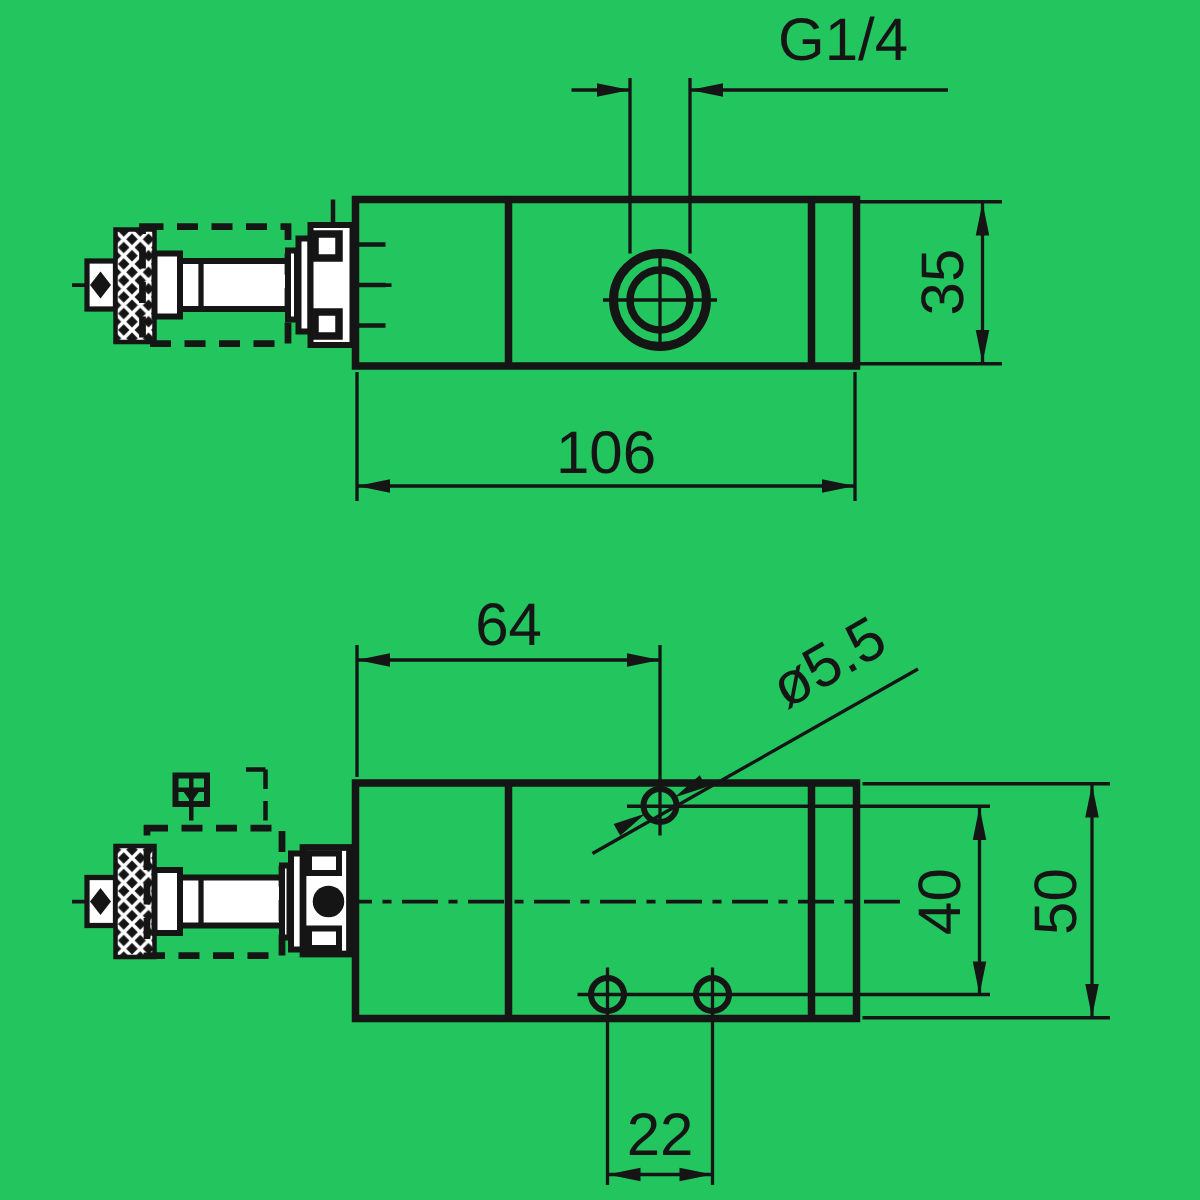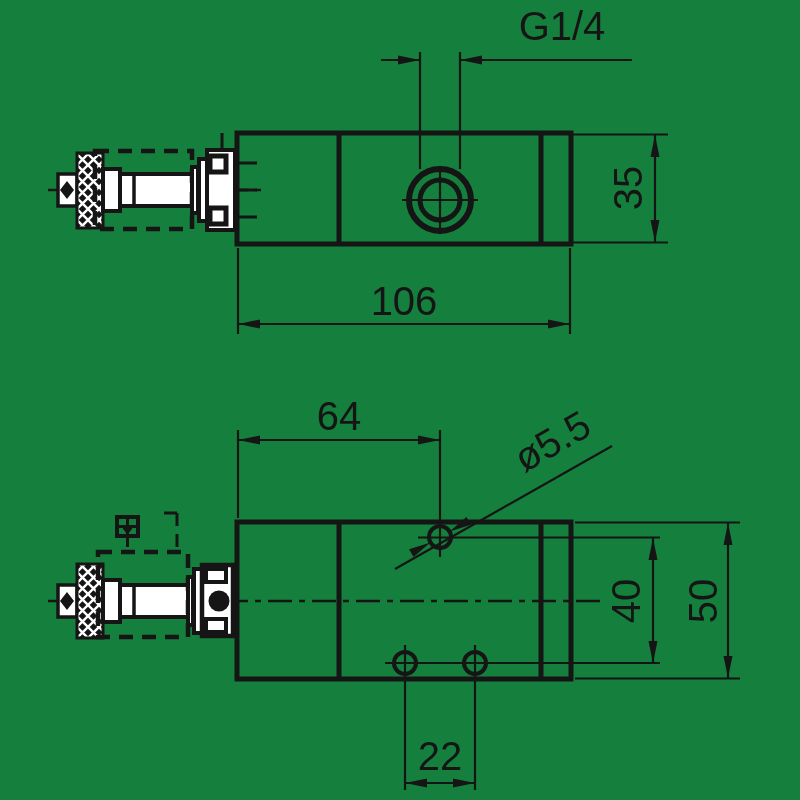--- a/index.html
+++ b/index.html
@@ -7,21 +7,21 @@
     padding: 0;
     background: #ffffff;
     width: 800px;
     height: 800px;
     font-family: "Liberation Sans", sans-serif;
   }
   .canvas {
     position: relative;
     width: 800px;
     height: 800px;
-    background: #15803d;
+    background: #22c55e;
     overflow: hidden;
   }
   svg { display: block; }
   text {
     font-family: "Liberation Sans", sans-serif;
     fill: #151515;
   }
   .dim-text  { font-size: 40px; }
 </style>
 </head>

